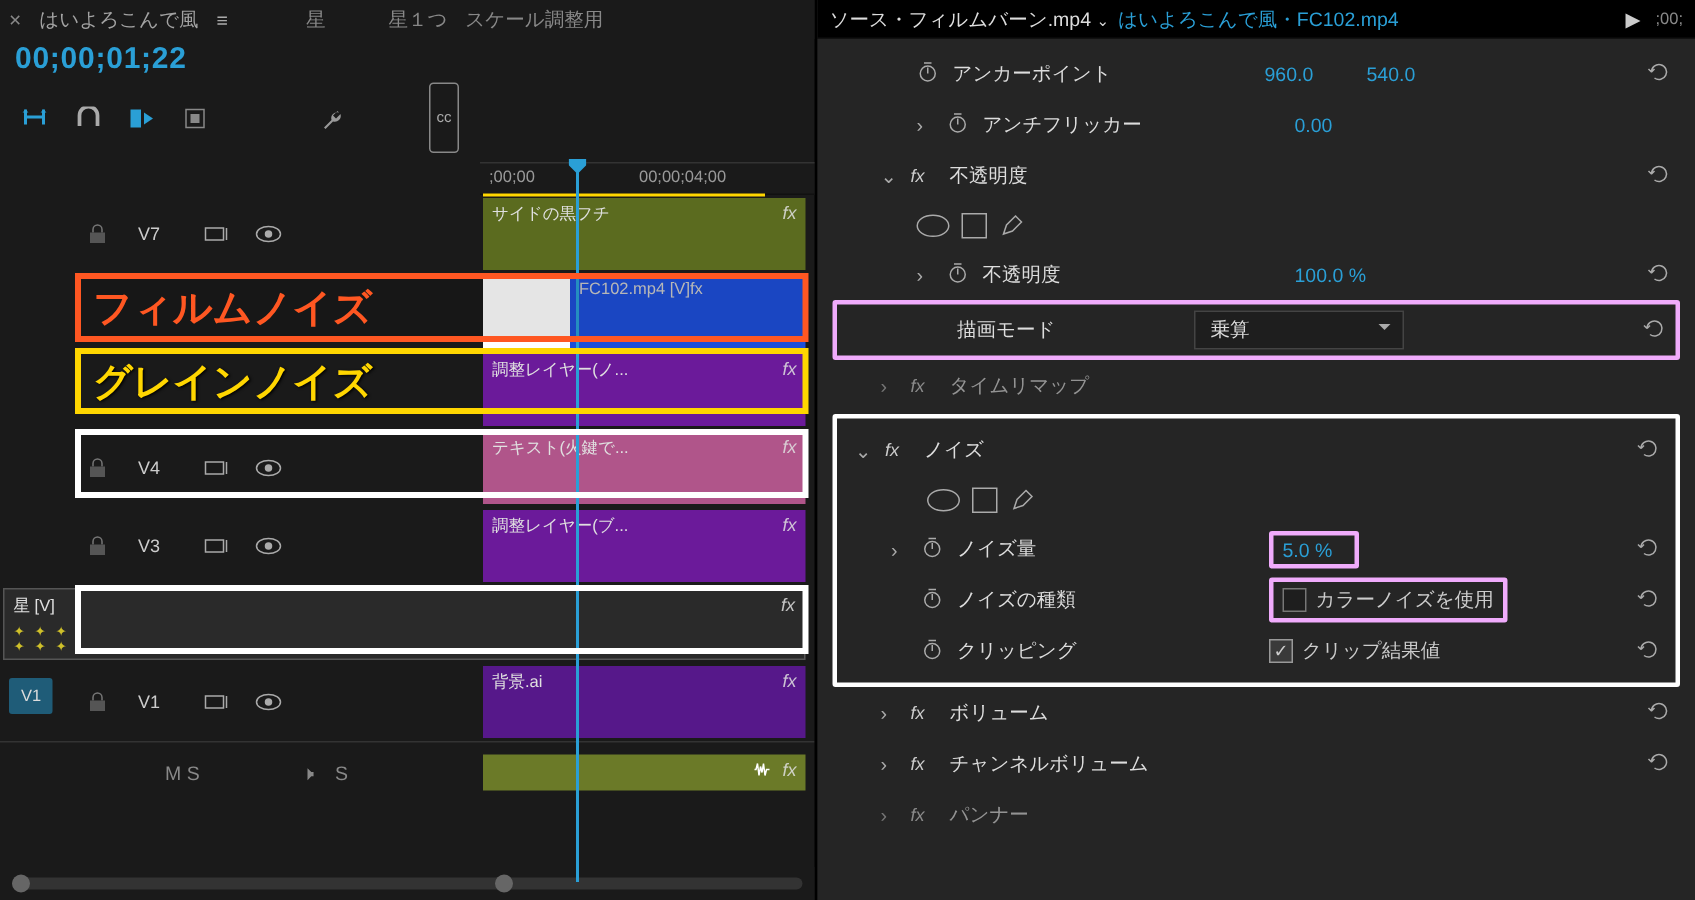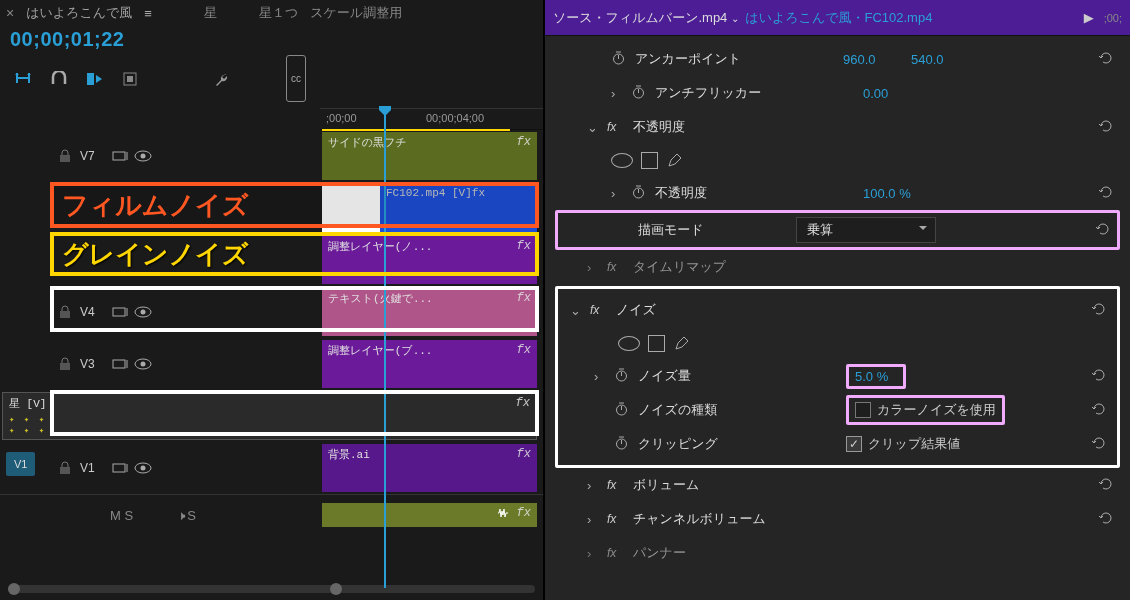--- a/index.html
+++ b/index.html
@@ -32,26 +32,26 @@
   .ruler { height: 22px; position: relative; background: #1a1a1a; border-top: 1px solid #333; border-bottom: 1px solid #111; margin-left: 320px; }
   .ruler-label { position: absolute; top: 3px; color: #999; font-size: 11px; }
   .playhead { position: absolute; top: 0; width: 2px; background: #2a9fd6; height: 480px; pointer-events: none; z-index: 10; }
   .playhead::before { content: ""; position: absolute; top: -2px; left: -5px; width: 12px; height: 10px; background: #2a9fd6; clip-path: polygon(0 0, 100% 0, 100% 40%, 50% 100%, 0 40%); }
   .yellow-line { position: absolute; top: 20px; height: 2px; background: #ffd600; }
 
   
   .tracks { flex: 1; overflow: hidden; position: relative; }
   .track-row { display: flex; height: 52px; align-items: center; }
   .track-row.short { height: 42px; }
-  .track-head { width: 320px; display: flex; align-items: center; gap: 2px; padding-left: 58px; }
+  .track-head { width: 320px; display: flex; align-items: center; gap: 14px; padding-left: 58px; }
   .track-head .lock { width: 20px; color: #777; }
   .track-head .vname { width: 30px; font-size: 12px; color: #ccc; }
   .track-head .targ { width: 20px; color: #aaa; }
   .track-head .eye { width: 18px; color: #aaa; }
-  .track-content { flex: 1; position: relative; height: 100%; font-family: Liberation Mono, monospace; }
+  .track-content { flex: 1; position: relative; height: 100%; }
   .clip { position: absolute; top: 2px; bottom: 2px; left: 2px; right: 6px; padding: 3px 6px; font-size: 11px; color: #e0e0e0; display: flex; align-items: flex-start; justify-content: space-between; }
   .clip .fx { font-style: italic; font-size: 12px; opacity: .85; }
   .clip.olive  { background: #5b6b1f; }
   .clip.purple { background: #6b1a9a; }
   .clip.pink   { background: #b0558a; }
   .clip.black  { background: #2a2a2a; border: 1px solid #555; }
   .clip.darkpurple { background: #56188a; }
   .clip.olive2 { background: #6b7a28; }
   .clip-white-pre { position: absolute; top: 2px; bottom: 2px; left: 2px; width: 58px; background: #fff; }
   .tealclip { position: absolute; top: 2px; bottom: 2px; left: 60px; right: 6px; background: #1d4ed8; padding: 3px 6px; font-size: 11px; display: flex; align-items: flex-start; }
@@ -62,21 +62,21 @@
   .annot.yellow { border-color: #ffd600; color: #ffd600; text-shadow: 1px 1px 2px #000; }
   .annot.white  { border-color: #fff; background: transparent; }
 
   
   .bottombar { height: 22px; background: #1a1a1a; display: flex; align-items: center; padding: 0 8px; position: relative; }
   .scroll-track { position: absolute; left: 8px; right: 8px; top: 7px; height: 8px; background: #333; border-radius: 4px; }
   .scroll-thumb { position: absolute; left: 8px; width: 12px; height: 12px; top: 5px; background: #666; border-radius: 50%; }
   .scroll-mid { position: absolute; left: 330px; width: 12px; height: 12px; top: 5px; background: #666; border-radius: 50%; }
 
   
-  .src-tabs { height: 36px; display: flex; align-items: center; gap: 6px; padding: 0 8px; background: #4c1d95; border-bottom: 1px solid #111; }
+  .src-tabs { height: 26px; display: flex; align-items: center; gap: 6px; padding: 0 8px; background: #000000; border-bottom: 1px solid #111; }
   .src-drop { color: #ddd; }
   .src-active { color: #2a9fd6; cursor: pointer; }
   .src-play { margin-left: auto; color: #ccc; }
   .extra-ts { color: #888; margin-left: 4px; font-size: 11px; }
 
   .props { flex: 1; overflow: hidden; padding: 6px 10px 0 10px; }
   .prow { display: flex; align-items: center; height: 34px; gap: 8px; }
   .prow .indent0 { width: 0; }
   .prow .indent1 { width: 24px; }
   .prow .indent2 { width: 48px; }

